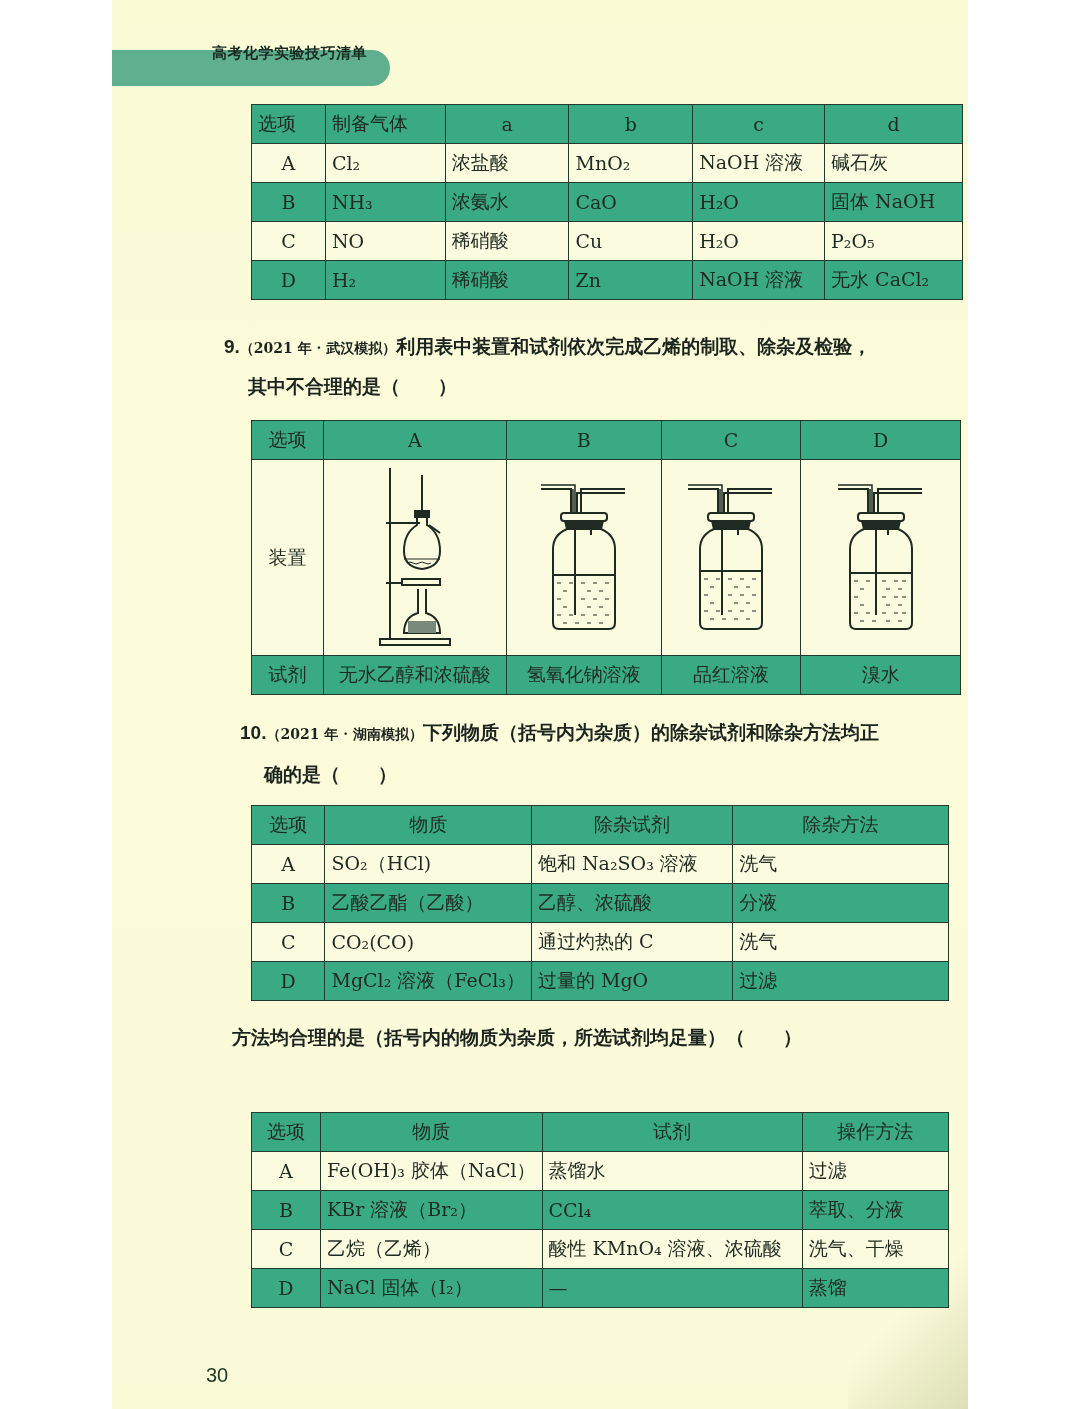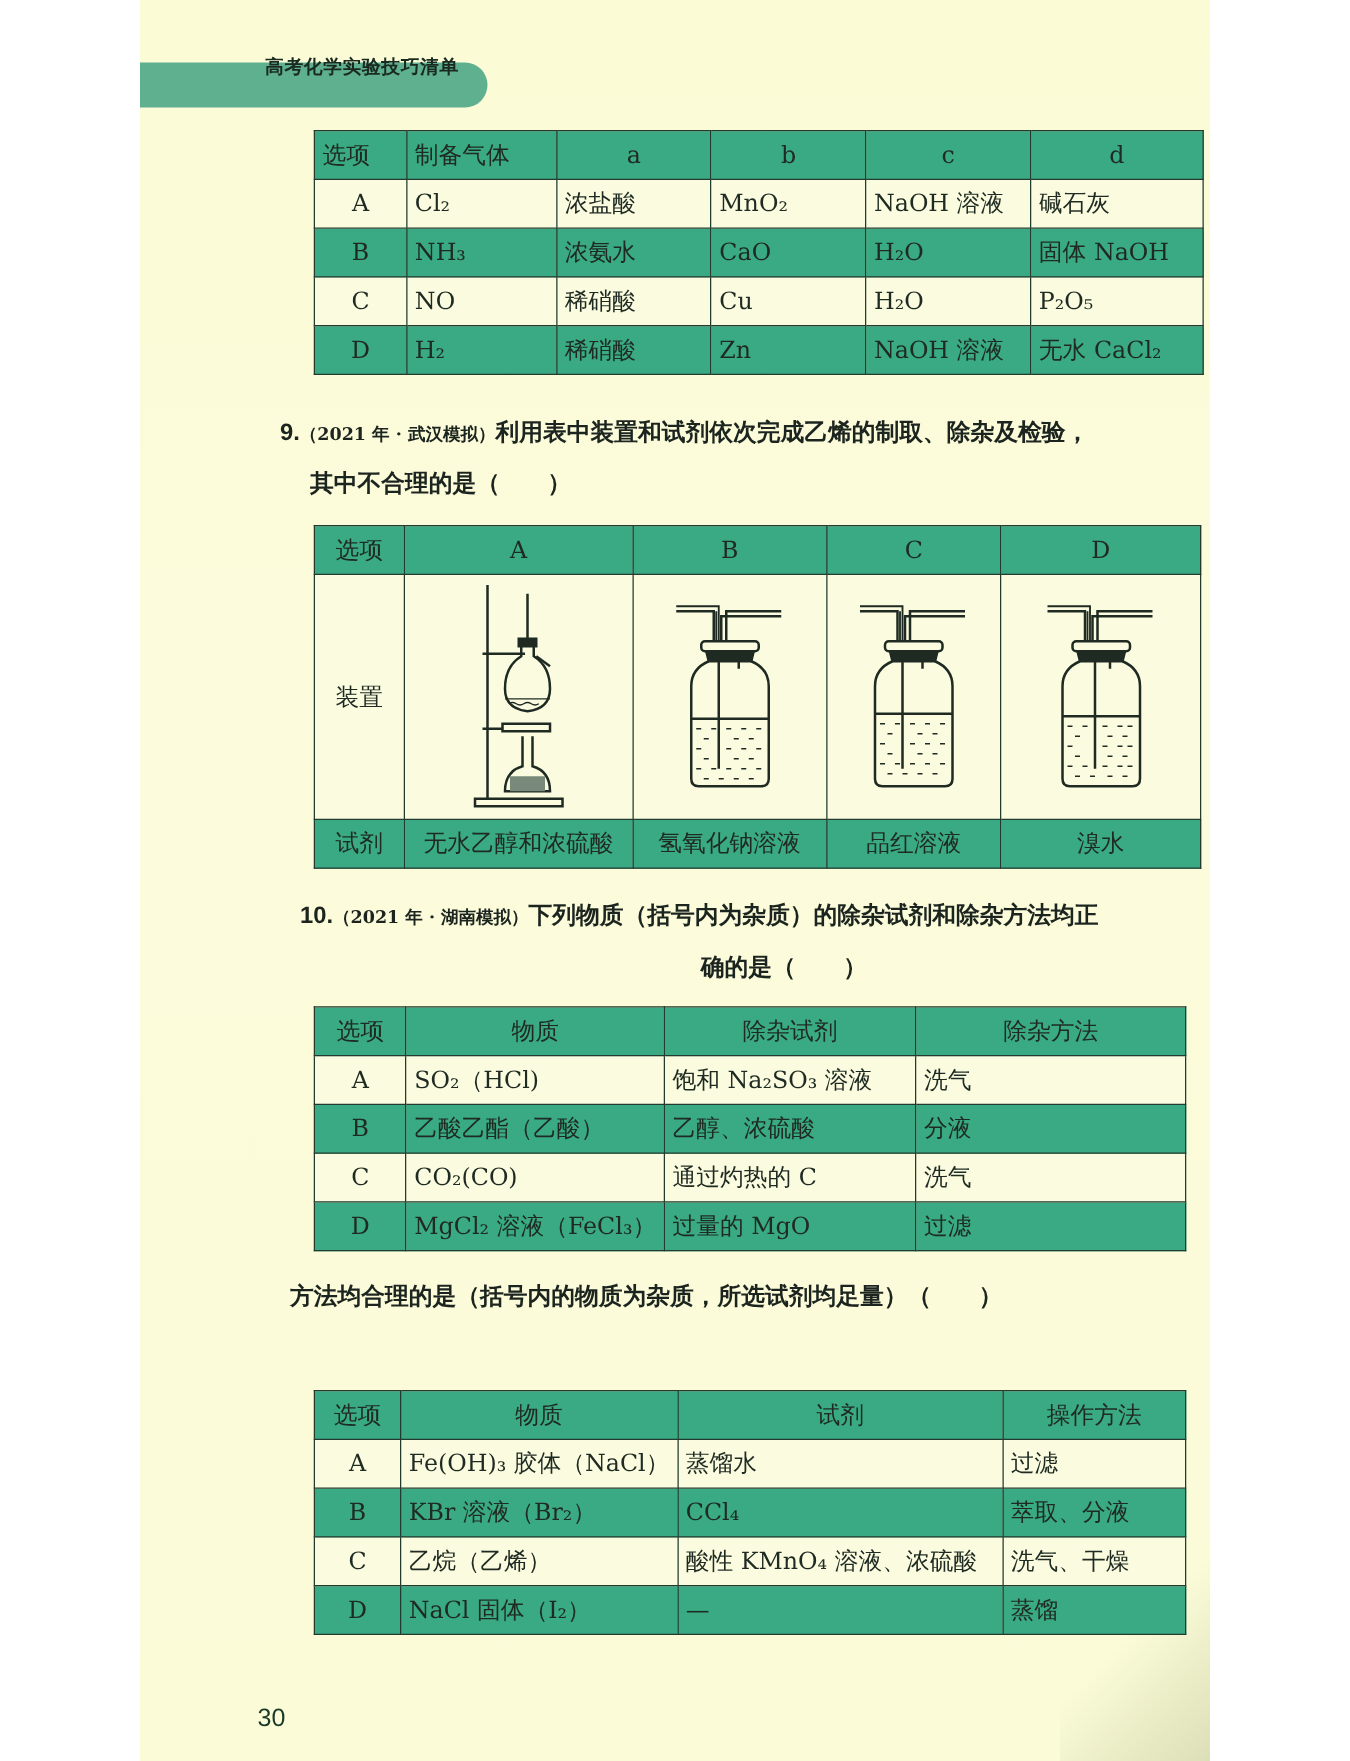--- a/index.html
+++ b/index.html
@@ -195,21 +195,21 @@
     <td class="c">无水乙醇和浓硫酸</td>
     <td class="c">氢氧化钠溶液</td>
     <td class="c">品红溶液</td>
     <td class="c">溴水</td>
   </tr>
 </tbody>
   </table>
 
 <div class="q" style="left:208px; top:712px; width:750px;margin-left:32px;">
   <div><span class="num">10.</span><span class="src">（2021 年 · 湖南模拟）</span><span>下列物质（括号内为杂质）的除杂试剂和除杂方法均正</span></div>
-  <div style="padding-left:24px;text-align:center;">确的是（　　）</div>
+  <div style="padding-left:24px;">确的是（　　）</div>
 </div>
 
 <table class="t" style="left:231px; top:805px; width:698px;">
   <colgroup>
       <col style="width:74px">
       <col style="width:203px">
       <col style="width:202px">
       <col style="width:219px">
     </colgroup>
   <tbody>

